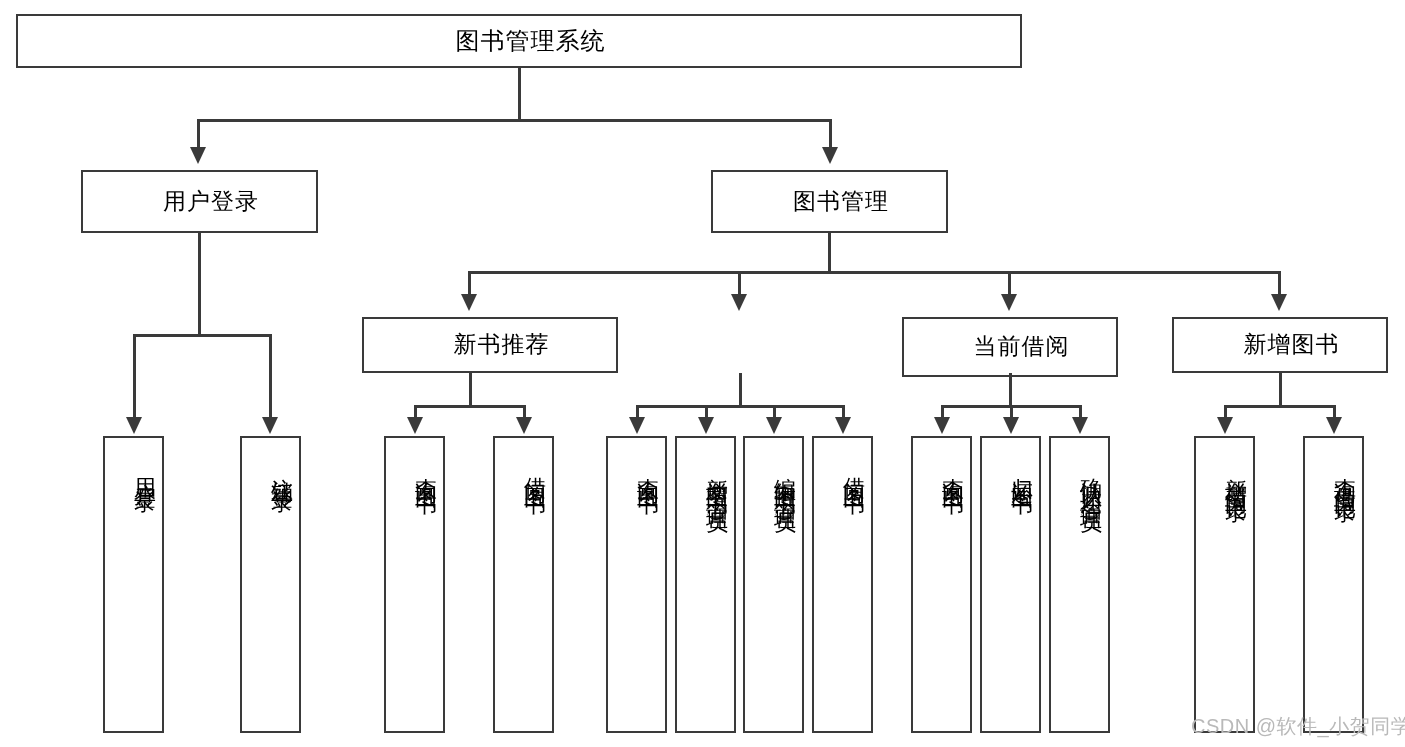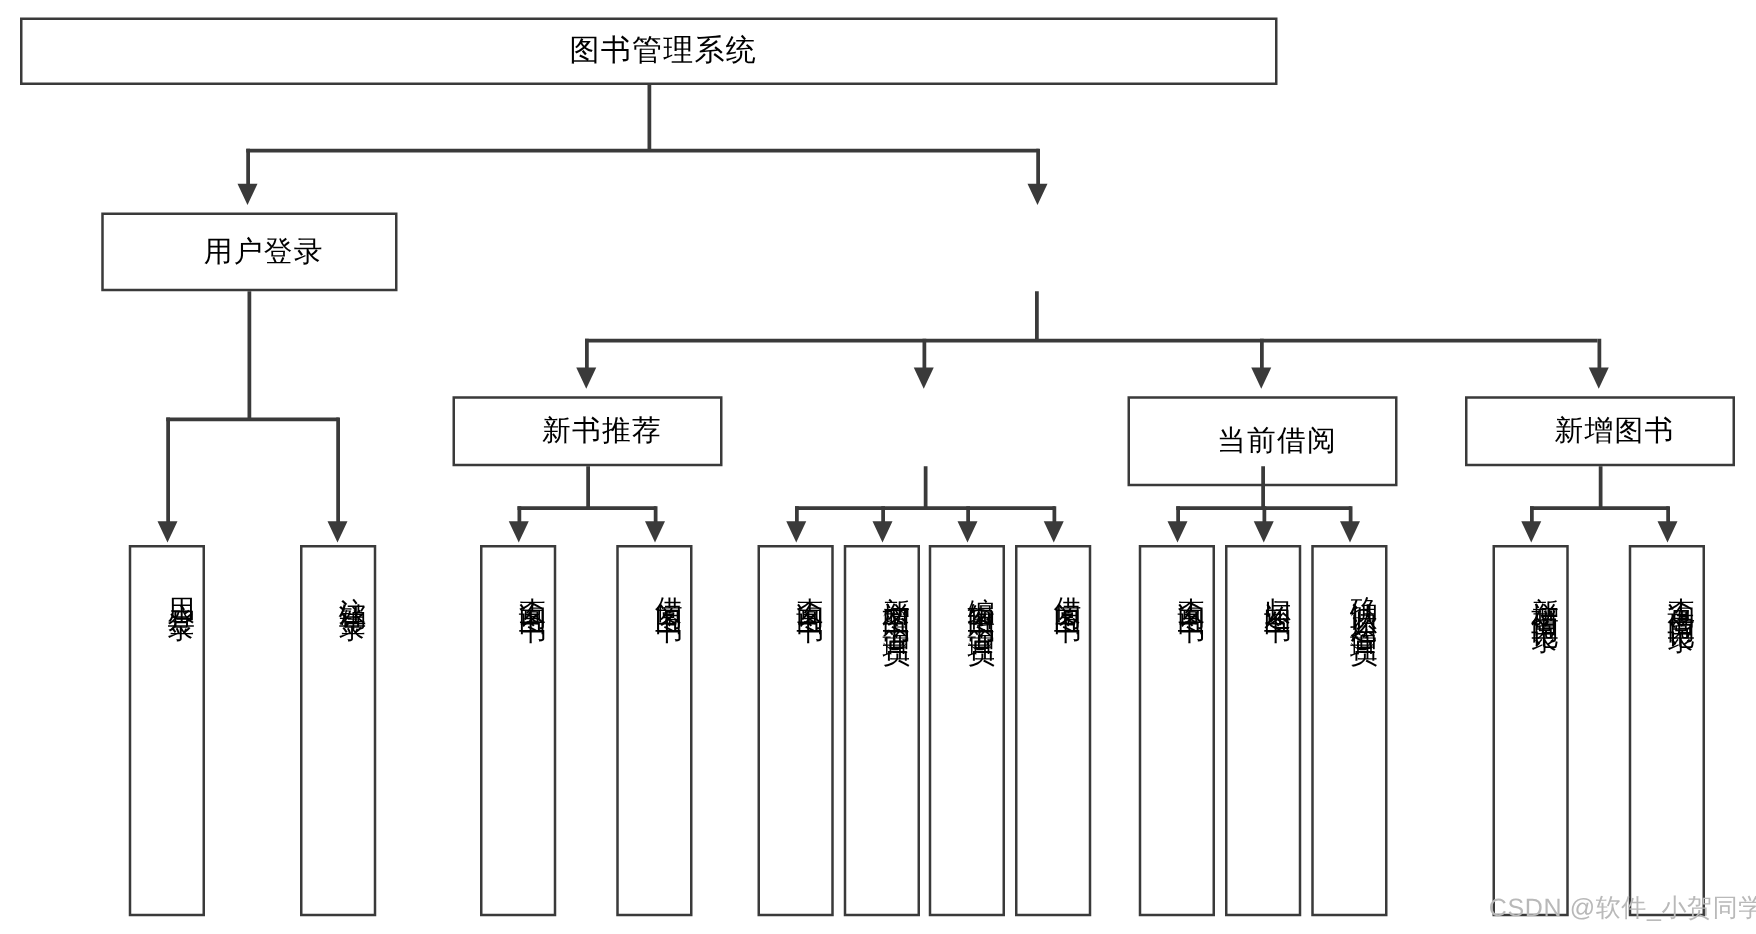--- a/index.html
+++ b/index.html
@@ -99,43 +99,46 @@
   <div class="hline" style="left:197px; top:119px; width:634px;"></div>
   <div class="vline" style="left:197px; top:119px; height:30px;"></div>
   <div class="arrow" style="left:190px; top:147px;"></div>
   <div class="vline" style="left:829px; top:119px; height:30px;"></div>
   <div class="arrow" style="left:822px; top:147px;"></div>
 
   <div class="node level2" style="left:81px; top:170px; width:237px; height:63px;">
     <span class="label">用户登录</span>
   </div>
 
+  <div class="node level2" style="left:711px; top:170px; width:237px; height:63px;">
+    <span class="label">图书管理</span>
+  </div>
 
   <div class="vline" style="left:198px; top:233px; height:103px;"></div>
   <div class="hline" style="left:133px; top:334px; width:138px;"></div>
   <div class="vline" style="left:133px; top:334px; height:85px;"></div>
   <div class="arrow" style="left:126px; top:417px;"></div>
   <div class="vline" style="left:269px; top:334px; height:85px;"></div>
   <div class="arrow" style="left:262px; top:417px;"></div>
 
   <div class="vline" style="left:828px; top:233px; height:40px;"></div>
   <div class="hline" style="left:468px; top:271px; width:810px;"></div>
   <div class="vline" style="left:468px; top:271px; height:25px;"></div>
   <div class="arrow" style="left:461px; top:294px;"></div>
   <div class="vline" style="left:738px; top:271px; height:25px;"></div>
   <div class="arrow" style="left:731px; top:294px;"></div>
   <div class="vline" style="left:1008px; top:271px; height:25px;"></div>
   <div class="arrow" style="left:1001px; top:294px;"></div>
   <div class="vline" style="left:1278px; top:271px; height:25px;"></div>
   <div class="arrow" style="left:1271px; top:294px;"></div>
 
-  <div class="node level3" style="left:362px; top:317px; width:216px; height:56px;">
+  <div class="node level3" style="left:362px; top:317px; width:256px; height:56px;">
     <span class="label">新书推荐</span>
   </div>
-  <div class="node level3" style="left:902px; top:317px; width:216px; height:72px;">
+  <div class="node level3" style="left:902px; top:317px; width:216px; height:60px;">
     <span class="label">当前借阅</span>
   </div>
   <div class="node level3" style="left:1172px; top:317px; width:216px; height:56px;">
     <span class="label">新增图书</span>
   </div>
 
   <div class="vline" style="left:469px; top:373px; height:34px;"></div>
   <div class="hline" style="left:414px; top:405px; width:111px;"></div>
   <div class="vline" style="left:414px; top:405px; height:14px;"></div>
   <div class="arrow" style="left:407px; top:417px;"></div>

